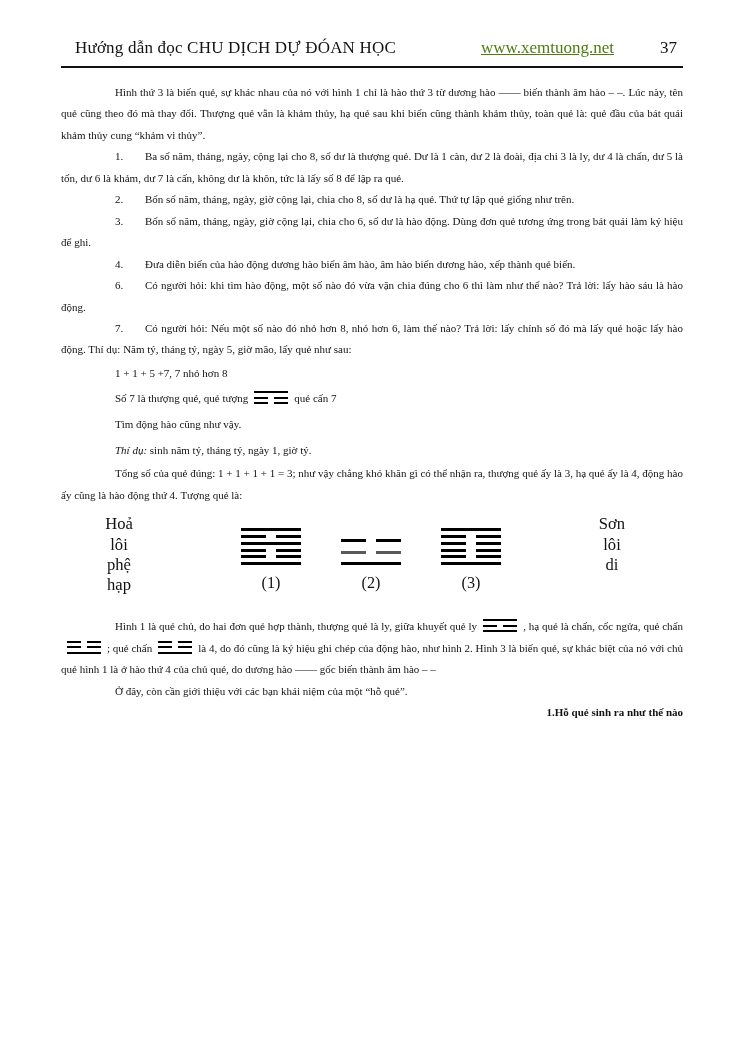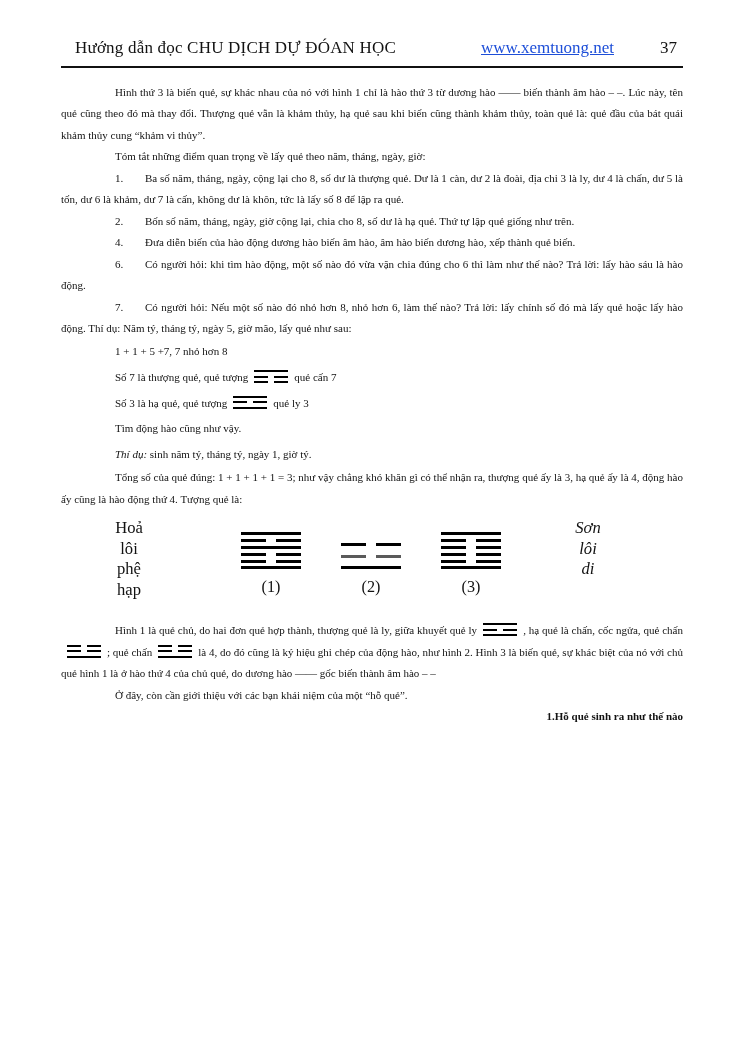--- a/index.html
+++ b/index.html
@@ -14,41 +14,41 @@
     padding:38px 61px 0 61px;
     overflow:hidden;
   }
   header{
     display:flex;justify-content:space-between;align-items:baseline;
     font-size:17px;
     padding:0 6px 0 14px;
   }
   .h-title{letter-spacing:0.2px;}
   .h-right{display:flex;gap:46px;align-items:baseline;}
-  .h-link{color:#1d4ed8;text-decoration:underline;cursor:pointer;}
+  .h-link{color:#4d7c0f;text-decoration:underline;cursor:pointer;}
   .rule{height:2px;background:#111;margin:8px 0 14px 0;}
 
   main p{margin:0;font-size:11px;line-height:21.45px;}
   p.body,p.list,p.heading{text-align:justify;text-indent:54px;}
   p.heading{font-weight:bold;text-align:right;}
   p.example{margin-left:54px;line-height:25.6px;text-align:left;}
   .num{display:inline-block;min-width:30px;text-indent:0;}
   em{font-style:italic;}
 
   
   .tg{display:inline-block;width:34px;margin:0 6px;vertical-align:-2px;}
   .tgr{display:block;height:2px;margin-bottom:3.5px;background:#000;}
   .tgr:last-child{margin-bottom:0;}
   .tgr.b{background:linear-gradient(90deg,#000 0 42%,transparent 42% 58%,#000 58% 100%);}
 
   
   .figure{position:relative;height:92px;margin:8px 0 10px 0;}
   .fcol{position:absolute;top:0;text-align:center;font-size:16.6px;line-height:20.4px;}
-  .fcol-left{left:20px;width:96px;}
-  .fcol-right{left:484px;width:86px;font-style:italic;}
+  .fcol-left{left:10px;width:96px;}
+  .fcol-right{left:508px;width:86px;}
   .hex{position:absolute;width:64px;}
   .hexr{display:block;height:3px;margin:0 2px 3.8px 2px;background:#000;}
   .hexr.b{background:linear-gradient(90deg,#000 0 42%,transparent 42% 58%,#000 58% 100%);}
   .hexr.g{background:linear-gradient(90deg,#5a5a5a 0 42%,transparent 42% 58%,#5a5a5a 58% 100%);}
   .hex.sparse .hexr{margin-bottom:8.5px;}
   .hexlabel{position:absolute;top:60px;width:64px;text-align:center;font-size:16.2px;}
 </style>
 </head>
 <body>
 
@@ -56,29 +56,28 @@
   <header>
     <span class="h-title">Hướng dẫn đọc CHU DỊCH DỰ ĐÓAN HỌC</span>
     <span class="h-right">
       <a class="h-link" href="#">www.xemtuong.net</a>
       <span class="h-page">37</span>
     </span>
   </header>
   <div class="rule"></div>
   <main id="content">
       <p class="body">Hình thứ 3 là biến quẻ, sự khác nhau của nó với hình 1 chỉ là hào thứ 3 từ dương hào —— biến thành âm hào – –. Lúc này, tên quẻ cũng theo đó mà thay đổi. Thượng quẻ vẫn là khảm thủy, hạ quẻ sau khi biến cũng thành khảm thủy, toàn quẻ là: quẻ đầu của bát quái khảm thủy cung “khảm vi thủy”.</p>
-      <p class="body">Tóm tắt những điểm quan trọng về lấy quẻ theo năm, tháng, ngày, giờ:</p>
       <p class="list"><span class="num">1.</span>Ba số năm, tháng, ngày, cộng lại cho 8, số dư là thượng quẻ. Dư là 1 càn, dư 2 là đoài, địa chi 3 là ly, dư 4 là chấn, dư 5 là tốn, dư 6 là khảm, dư 7 là cấn, không dư là khôn, tức là lấy số 8 để lập ra quẻ.</p>
       <p class="list"><span class="num">2.</span>Bốn số năm, tháng, ngày, giờ cộng lại, chia cho 8, số dư là hạ quẻ. Thứ tự lập quẻ giống như trên.</p>
+      <p class="list"><span class="num">3.</span>Bốn số năm, tháng, ngày, giờ cộng lại, chia cho 6, số dư là hào động. Dùng đơn quẻ tương ứng trong bát quái làm ký hiệu để ghi.</p>
       <p class="list"><span class="num">4.</span>Đưa diễn biến của hào động dương hào biến âm hào, âm hào biến dương hào, xếp thành quẻ biến.</p>
       <p class="list"><span class="num">6.</span>Có người hỏi: khi tìm hào động, một số nào đó vừa vặn chia đúng cho 6 thì làm như thế nào? Trả lời: lấy hào sáu là hào động.</p>
       <p class="list"><span class="num">7.</span>Có người hỏi: Nếu một số nào đó nhỏ hơn 8, nhỏ hơn 6, làm thế nào? Trả lời: lấy chính số đó mà lấy quẻ hoặc lấy hào động. Thí dụ: Năm tý, tháng tý, ngày 5, giờ mão, lấy quẻ như sau:</p>
       <p class="example">1 + 1 + 5 +7, 7 nhỏ hơn 8</p>
       <p class="example">Số 7 là thượng quẻ, quẻ tượng<span class="tg"><span class="tgr"></span><span class="tgr b"></span><span class="tgr b"></span></span>quẻ cấn 7</p>
-      <p class="example">Số 3 là hạ quẻ, quẻ tượng<span class="tg"><span class="tgr"></span><span class="tgr b"></span><span class="tgr"></span></span>quẻ ly 3</p>
       <p class="example">Tìm động hào cũng như vậy.</p>
       <p class="example"><em>Thí dụ:</em> sinh năm tý, tháng tý, ngày 1, giờ tý.</p>
       <p class="body">Tổng số của quẻ đúng: 1 + 1 + 1 + 1 = 3; như vậy chẳng khó khăn gì có thể nhận ra, thượng quẻ ấy là 3, hạ quẻ ấy là 4, động hào ấy cũng là hào động thứ 4. Tượng quẻ là:</p>
       <div class="figure">
         <div class="fcol fcol-left">
           <div>Hoả</div>
           <div>lôi</div>
           <div>phệ</div>
           <div>hạp</div>
         </div>

